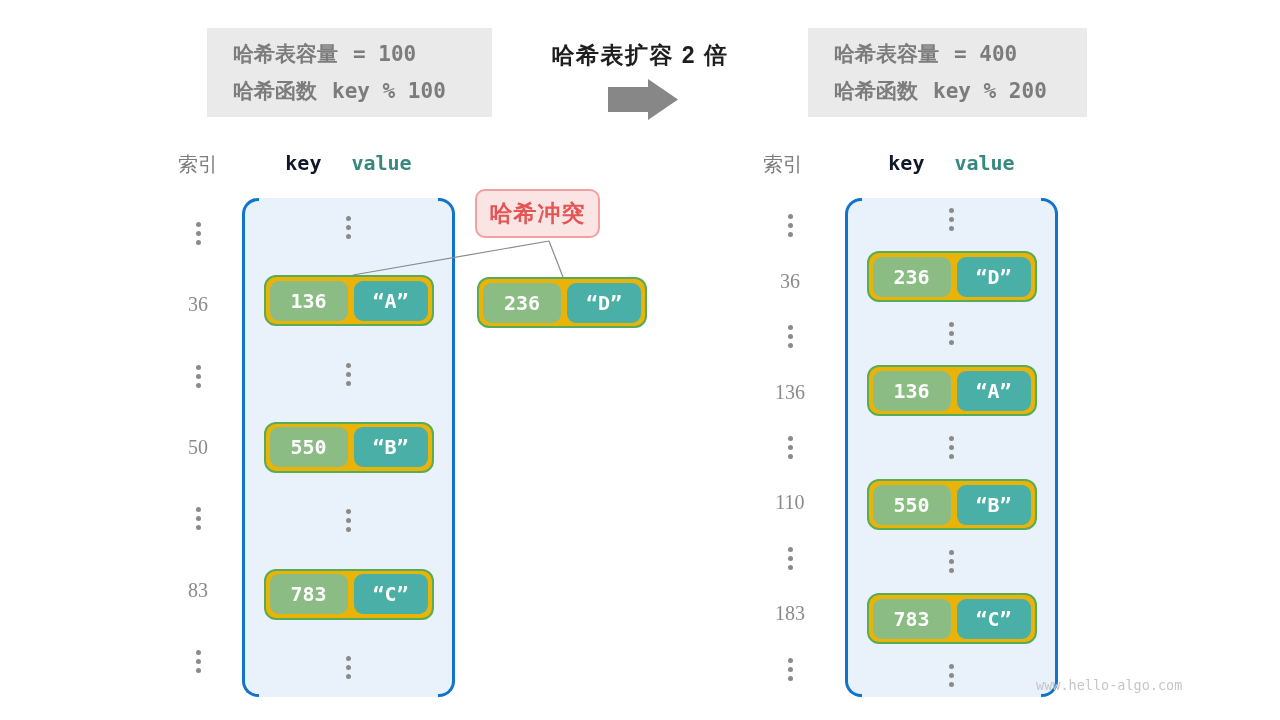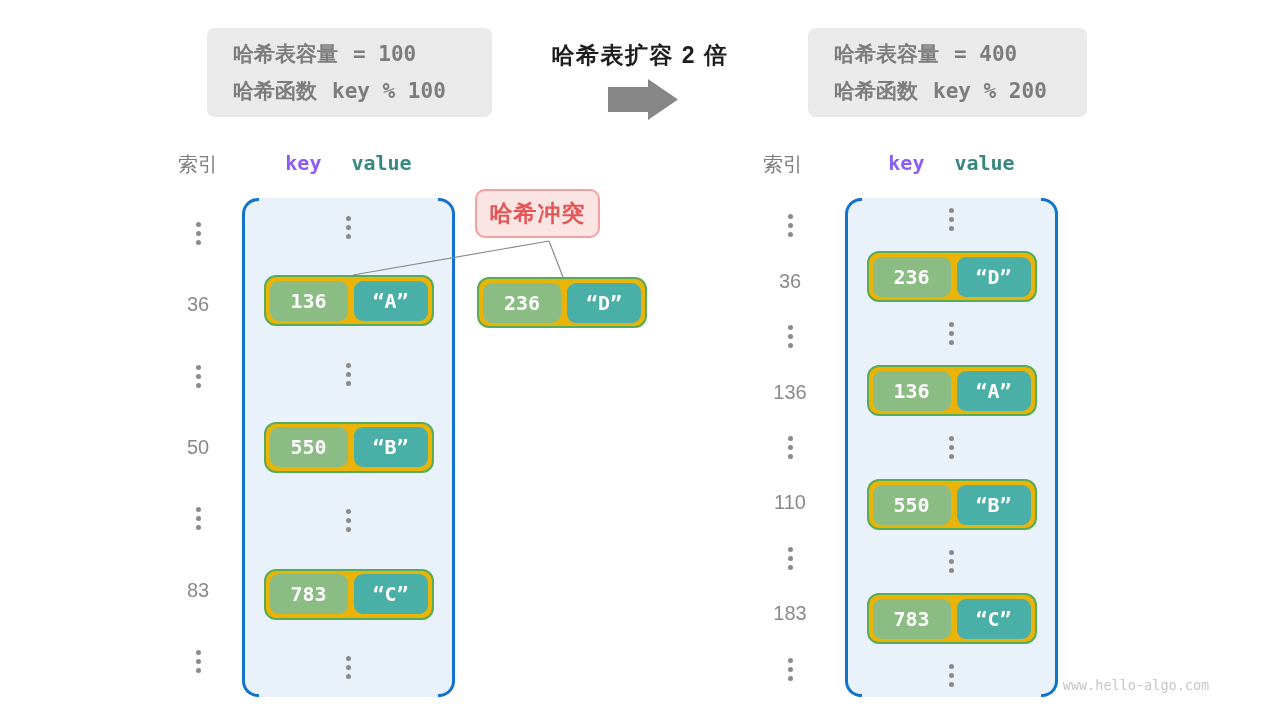--- a/index.html
+++ b/index.html
@@ -4,21 +4,21 @@
 <style>
   html,body{margin:0;padding:0;}
   body{
     width:1280px;height:720px;position:relative;overflow:hidden;
     background:#ffffff;
     font-family:"Liberation Sans","DejaVu Sans",sans-serif;
   }
 
   
   .info-box{
-    position:absolute;background:#EAEAEA;border-radius:8px;
+    position:absolute;background:#EAEAEA;border-radius:0;
     display:flex;flex-direction:column;justify-content:center;gap:9px;
     padding-left:26px;box-sizing:border-box;color:#7C7C7C;
   }
   .info-line{font-size:21px;display:flex;align-items:center;white-space:pre;}
   .info-line .lbl{font-weight:700;}
   .info-line .val{font-family:"DejaVu Sans Mono","Liberation Mono",monospace;font-weight:600;margin-left:15px;}
 
   
   .transform-title{
     position:absolute;left:490px;top:40px;width:300px;text-align:center;
@@ -28,41 +28,41 @@
 
   
   .idx-header{
     position:absolute;width:84px;text-align:center;
     font-size:20px;color:#7C7C7C;
   }
   .kv-header{
     position:absolute;width:213px;display:flex;justify-content:center;gap:30px;
     font-family:"DejaVu Sans Mono","Liberation Mono",monospace;font-size:20px;font-weight:600;
   }
-  .kv-header .k{color:#8b5cf6;}
+  .kv-header .k{color:#0f172a;}
   .kv-header .v{color:#37897F;}
 
   
   .table-box{
     position:absolute;width:213px;height:499px;
     background:#E9F2FB;border-radius:18px;
   }
   .bracket{position:absolute;top:0;bottom:0;width:17px;box-sizing:border-box;border:3px solid #1273CC;}
   .bracket.l{left:0;border-right:none;border-radius:16px 0 0 16px;}
   .bracket.r{right:0;border-left:none;border-radius:0 16px 16px 0;}
   .rows{
     position:absolute;left:0;top:0;right:0;bottom:0;
     display:flex;flex-direction:column;justify-content:space-around;align-items:center;
   }
 
   
   .idx-col{
     position:absolute;width:84px;height:499px;top:198px;
     display:flex;flex-direction:column;justify-content:space-around;align-items:center;
-    font-family:Liberation Sans, sans-serif;
+    font-family:Liberation Serif, serif;
     font-size:20px;color:#8A8A8A;
   }
 
   
   .vdots{display:flex;flex-direction:column;gap:4px;align-items:center;}
   .vdots i{width:5px;height:5px;border-radius:50%;background:#8A8A8A;display:block;}
 
   
   .pair{
     width:170px;height:51px;box-sizing:border-box;background:#eab308;
@@ -83,21 +83,21 @@
     position:absolute;left:475px;top:189px;width:125px;height:49px;box-sizing:border-box;
     background:#FBE4E4;border:2px solid #F2A0A0;border-radius:10px;
     display:flex;align-items:center;justify-content:center;
     font-size:23px;font-weight:700;color:#E45555;letter-spacing:1px;
   }
   .standalone-pair{position:absolute;left:477px;top:277px;z-index:6;}
 
   .lines-overlay{position:absolute;left:0;top:0;z-index:5;pointer-events:none;}
 
   .watermark{
-    position:absolute;left:1036px;top:677px;width:200px;text-align:center;
+    position:absolute;left:1036px;top:677px;width:200px;text-align:left;
     font-family:"DejaVu Sans Mono","Liberation Mono",monospace;
     font-size:13.5px;color:#C6C6C6;
   }
 </style>
 </head>
 <body>
 
 <svg class="lines-overlay" width="1280" height="720">
   <line x1="549" y1="241" x2="353" y2="275" stroke="#8A8A8A" stroke-width="1.2"></line>
   <line x1="549" y1="241" x2="563" y2="277" stroke="#8A8A8A" stroke-width="1.2"></line>

